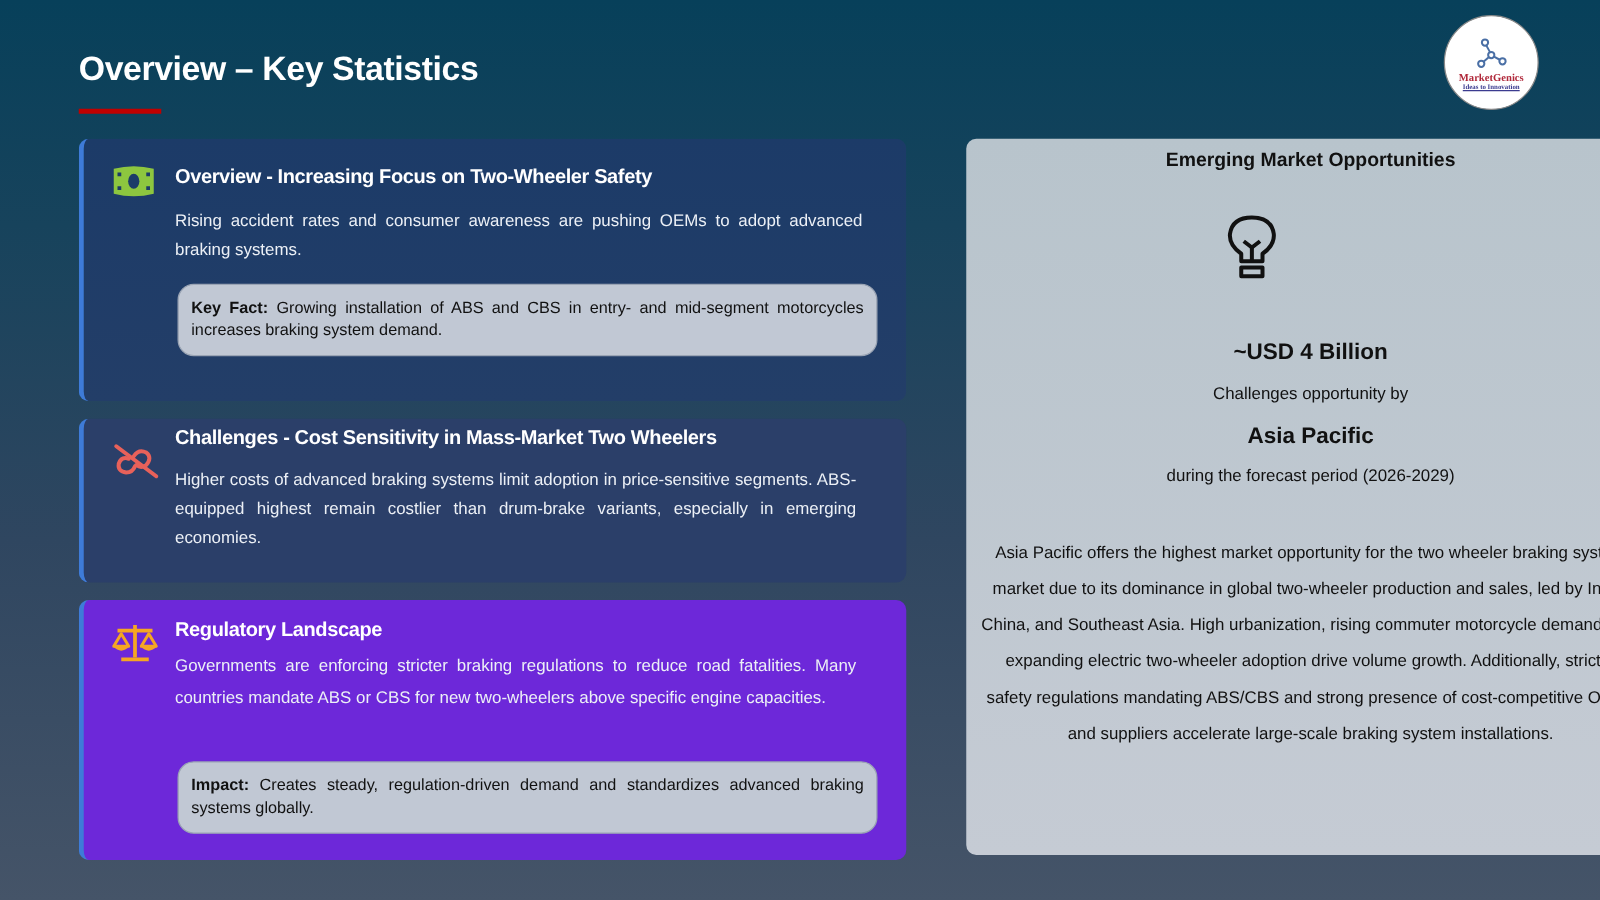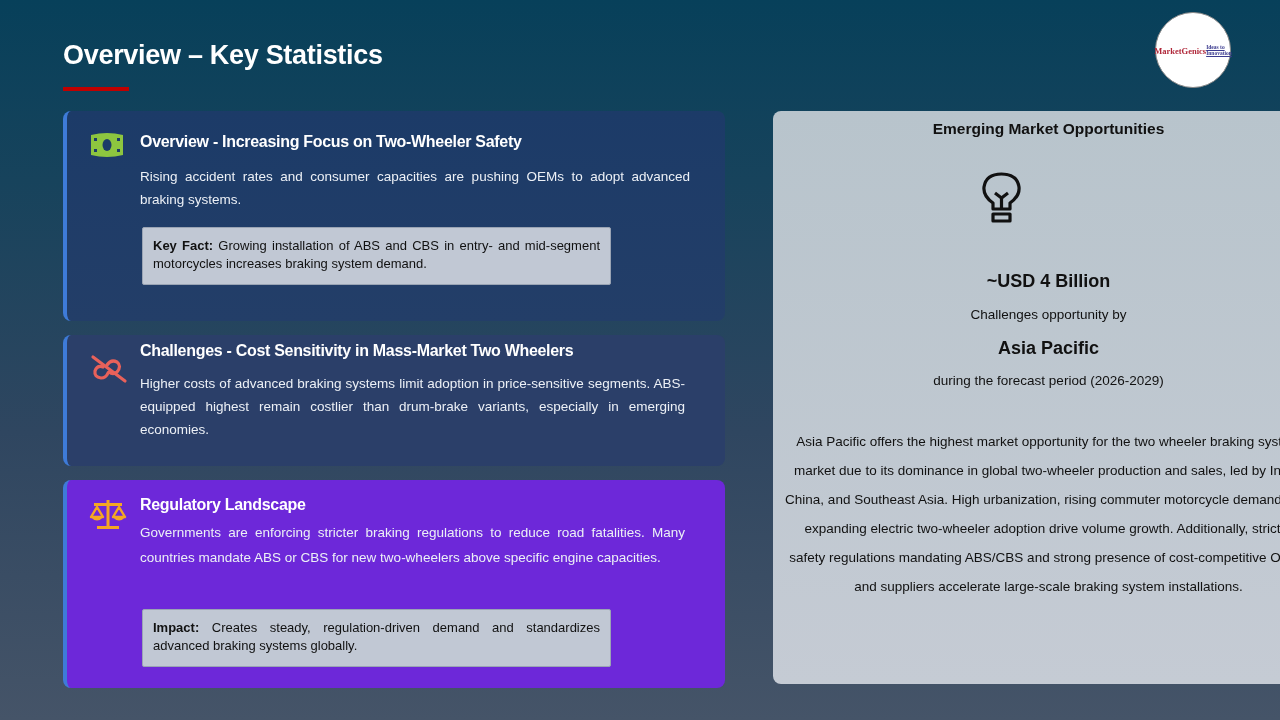--- a/index.html
+++ b/index.html
@@ -13,21 +13,21 @@
   .title {
     position: absolute; left: 63px; top: 40px;
     font-size: 27px; font-weight: bold; color: #ffffff; letter-spacing: -0.3px;
   }
   .title-underline {
     position: absolute; left: 63px; top: 87px; width: 66px; height: 4px; background: #c00000;
   }
   .logo {
     position: absolute; left: 1155px; top: 12px; width: 76px; height: 76px;
     border-radius: 50%; background: #ffffff; border: 1px solid #888;
-    display: flex; align-items: center; justify-content: center;
+    display: flex; flex-direction: column; align-items: center; justify-content: center;
   }
   .logo svg { width: 26px; height: 26px; margin-top: 2px; }
   .logo-name { font-family: "Liberation Serif", serif; font-size: 8.5px; font-weight: bold; color: #b0283a; margin-top: 1px; }
   .logo-tag { font-family: "Liberation Serif", serif; font-size: 5.5px; color: #3b3b8f; text-decoration: underline; font-weight: bold; }
 
   .card {
     position: absolute; left: 63px; width: 662px;
     background: linear-gradient(180deg, #1e3b67 0%, #2a4068 100%);
     border-left: 4px solid #3e7bd8;
     border-radius: 8px;
@@ -38,22 +38,22 @@
 
   .card-icon { position: absolute; left: 22px; }
   .card-head {
     position: absolute; left: 73px; font-size: 16px; font-weight: bold; color: #ffffff; letter-spacing: -0.3px;
   }
   .card-body {
     position: absolute; left: 73px; width: 545px; font-size: 13.5px; line-height: 23px;
     color: #ecf0f6; text-align: justify;
   }
   .fact-box {
-    position: absolute; left: 75px; width: 469px;
-    background: #c1c8d4; border-radius: 2px; border: 1px solid #9aa4b4;
+    position: absolute; left: 75px; width: 560px;
+    background: #c1c8d4; border-radius: 13px; border: 1px solid #9aa4b4;
     color: #111; font-size: 13px; line-height: 18px; padding: 9px 10px; text-align: justify;
   }
   .fact-box b { font-weight: bold; }
 
   .right-panel {
     position: absolute; left: 773px; top: 111px; width: 551px; height: 573px;
     background: linear-gradient(180deg, #b8c4cc 0%, #c5cbd4 100%);
     border-radius: 8px; color: #111;
     text-align: center;
   }
@@ -92,21 +92,21 @@
 <div class="card card-1">
   <svg class="card-icon" style="top:20px;" width="36" height="28" viewBox="0 0 36 28">
     <path d="M2 4 Q18 0 34 4 L34 24 Q18 28 2 24 Z" fill="#8dc63f"></path>
     <ellipse cx="18" cy="14" rx="4.5" ry="6" fill="#1c3b68"></ellipse>
     <rect x="5" y="7" width="3" height="3" fill="#1c3b68"></rect>
     <rect x="28" y="7" width="3" height="3" fill="#1c3b68"></rect>
     <rect x="5" y="18" width="3" height="3" fill="#1c3b68"></rect>
     <rect x="28" y="18" width="3" height="3" fill="#1c3b68"></rect>
   </svg>
   <div class="card-head" style="top:22px;">Overview - Increasing Focus on Two-Wheeler Safety</div>
-  <div class="card-body" style="top:54px; width:550px;">Rising accident rates and consumer capacities are pushing OEMs to adopt advanced braking systems.</div>
+  <div class="card-body" style="top:54px; width:550px;">Rising accident rates and consumer awareness are pushing OEMs to adopt advanced braking systems.</div>
   <div class="fact-box" style="top:116px; height:58px;">
     <b>Key Fact:</b><span> Growing installation of ABS and CBS in entry- and mid-segment motorcycles increases braking system demand.</span>
   </div>
 </div>
 
 <div class="card card-2">
   <svg class="card-icon" style="top:18px;" width="40" height="32" viewBox="0 0 40 32">
     <g fill="none" stroke="#e8615a" stroke-width="3.2" stroke-linecap="round">
       <path d="M14 14 Q8 12 6 18 Q5 24 12 25 Q17 25 19 20"></path>
       <path d="M18 12 Q22 6 28 9 Q33 13 28 19 Q24 22 20 19"></path>

